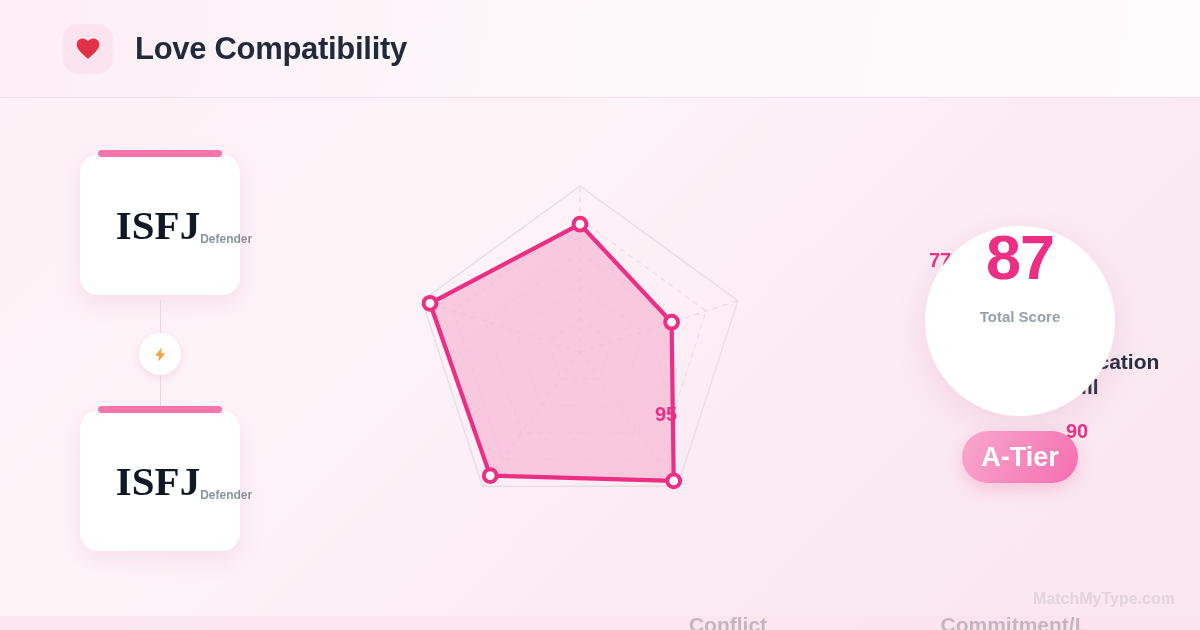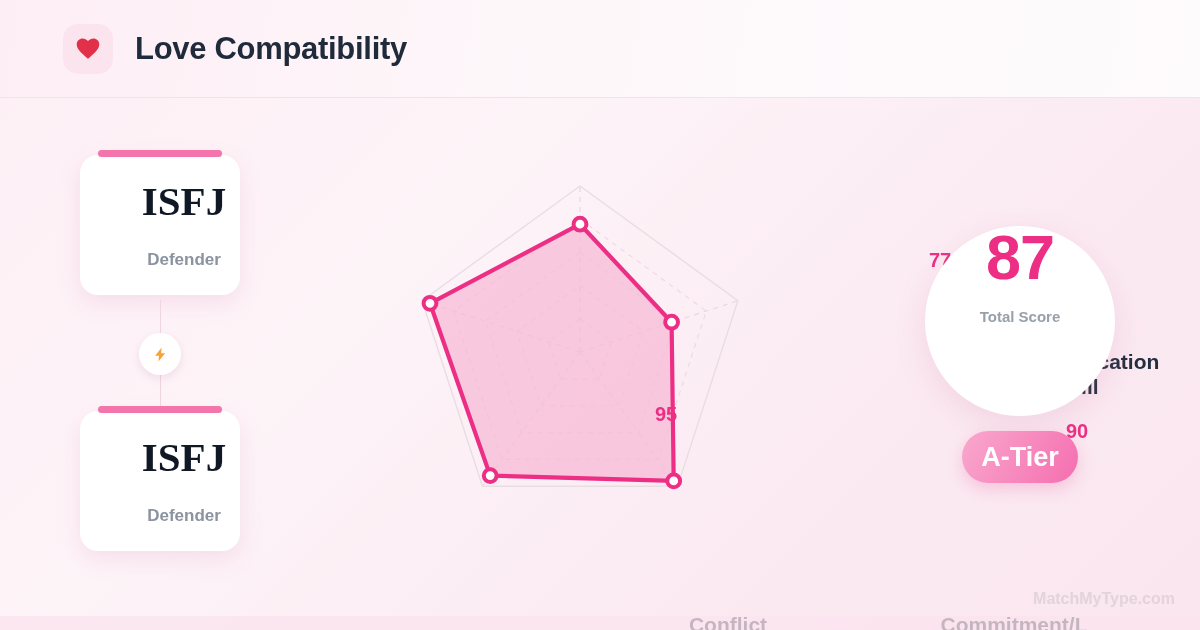--- a/index.html
+++ b/index.html
@@ -37,34 +37,34 @@
   #bottom-strip {
     position:absolute; left:0; bottom:0; width:1200px; height:14px;
     background:#fbe3ee; opacity:.75;
   }
   
   .type-card {
     position:absolute; left:80px; width:160px; height:140px;
     background:#ffffff;
     border-radius:18px;
     box-shadow:0 8px 22px rgba(214,130,170,.18);
-    display:flex; flex-direction:column;
+    display:flex; flex-direction:row;
     align-items:center; justify-content:center;padding-left:48px;
   }
   .type-card .accent {
     position:absolute; top:-5px; left:18px; right:18px; height:7px;
     border-radius:4px; background:#f475ac;
   }
   .type-code {
     font-family:"Liberation Serif", serif;
     font-size:41px; font-weight:bold; color:#101826;
     letter-spacing:0px; line-height:1;
   }
   .type-name {
-    margin-top:28px; font-size:17px; font-weight:bold; color:#8b93a0;
+    margin-top:28px; font-size:12px; font-weight:bold; color:#8b93a0;
   }
   #type-card-a { top:155px; }
   #type-card-b { top:411px; }
 
   #connector-line {
     position:absolute; left:159.5px; top:300px; width:1.6px; height:108px;
     background:#efd5e2;
   }
   #connector-badge {
     position:absolute; left:139px; top:333px;

